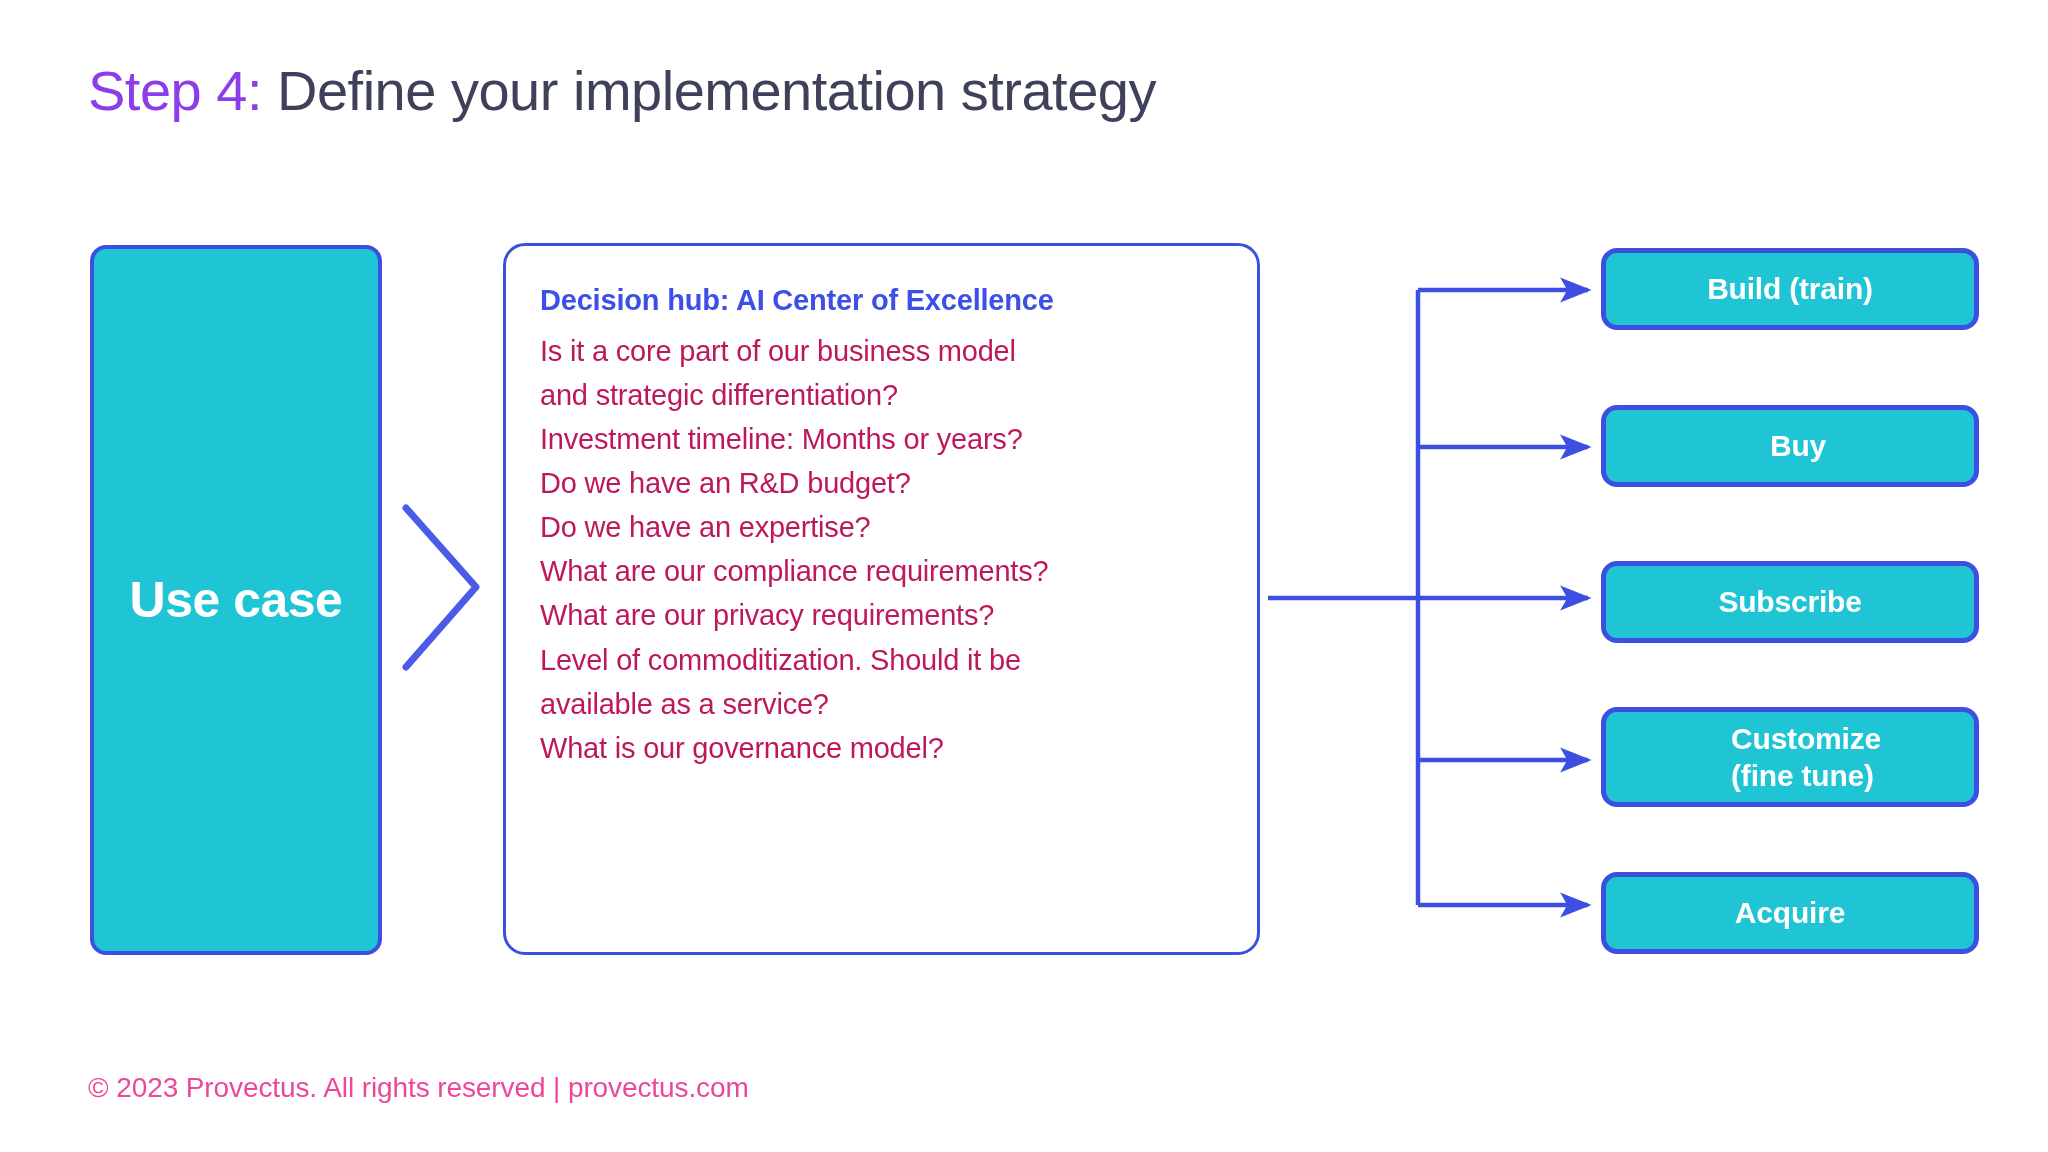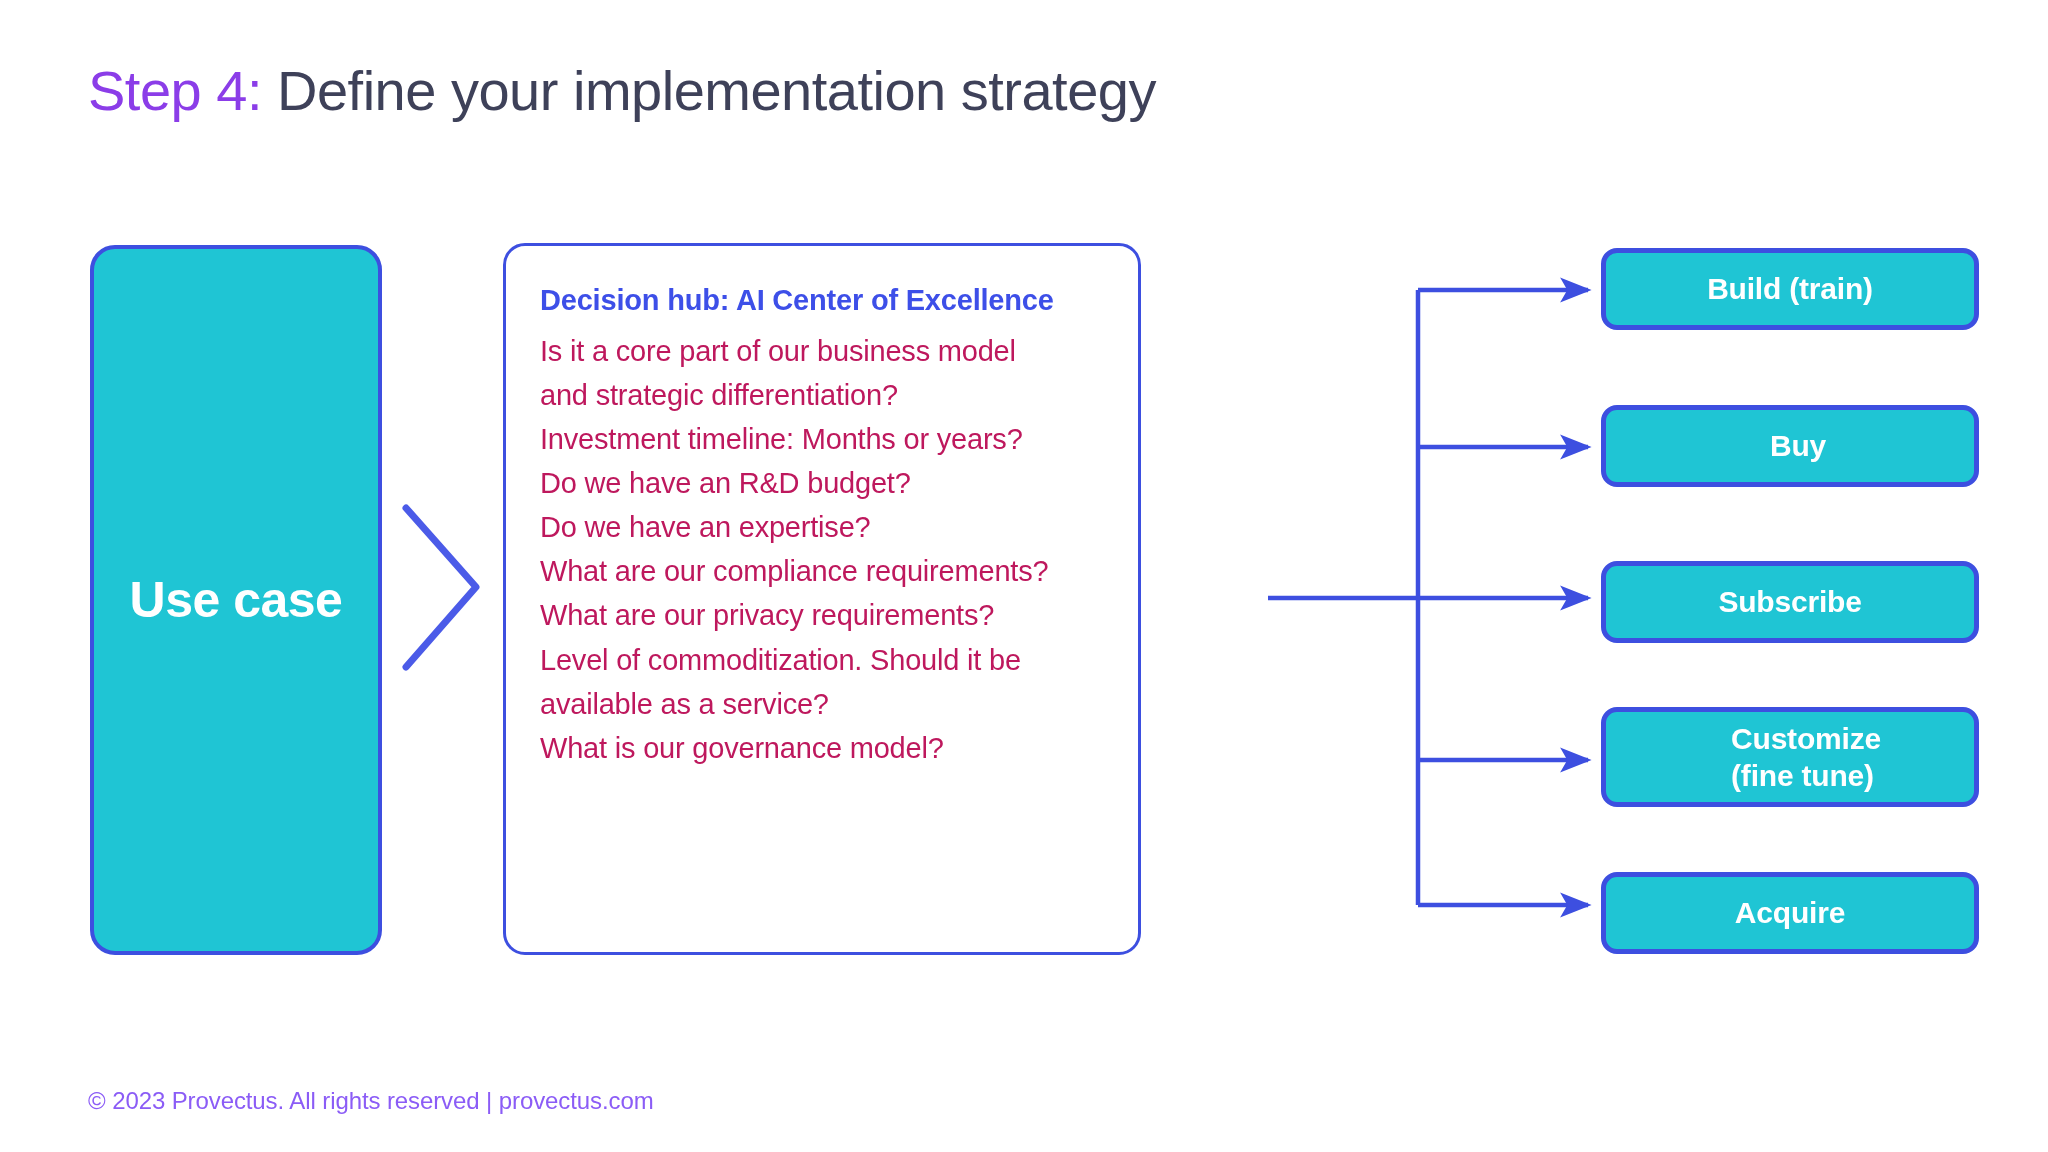--- a/index.html
+++ b/index.html
@@ -19,35 +19,35 @@
   }
   #title .step { color:#8B3DE8; }
   #title .rest { color:#3E4159; }
 
   
   #usecase-box {
     position:absolute; left:90px; top:245px;
     width:292px; height:710px;
     background:#1FC5D4;
     border:4px solid #3D4FE0;
-    border-radius:25px;
+    border-radius:16px;
     display:flex; align-items:center; justify-content:center;
   }
   #usecase-label {
     color:#ffffff; font-size:50px; font-weight:bold;
     line-height:1.18; text-align:center; letter-spacing:-0.5px;
   }
 
   
   #chevron { position:absolute; left:398px; top:500px; width:90px; height:175px; }
 
   
   #hub-box {
     position:absolute; left:503px; top:243px;
-    width:638px; height:712px;
+    width:757px; height:712px;
     background:#ffffff;
     border:3px solid #3D4FE0;
     border-radius:22px;
     padding:38px 34px 0 34px;
   }
   #hub-heading {
     color:#3D4FE8; font-size:29px; font-weight:bold;
     letter-spacing:-0.2px; margin-bottom:12px;
   }
   #hub-lines { list-style:none; }
@@ -70,21 +70,21 @@
   }
   .option-label {
     color:#ffffff; font-size:30px; font-weight:bold;
     text-align:left; line-height:1.25; letter-spacing:-0.2px;
     white-space:pre-line;
   }
 
   
   #footer {
     position:absolute; left:88px; top:1072px;
-    color:#8b5cf6; font-size:24px; letter-spacing:-0.1px;margin-top:15px;
+    color:#ec4899; font-size:28px; letter-spacing:-0.1px;
   }
 </style>
 </head>
 <body>
 
 <div id="slide">
 
   <div id="title">
     <span class="step">Step 4:</span><span class="rest"> Define your implementation strategy</span>
   </div>

